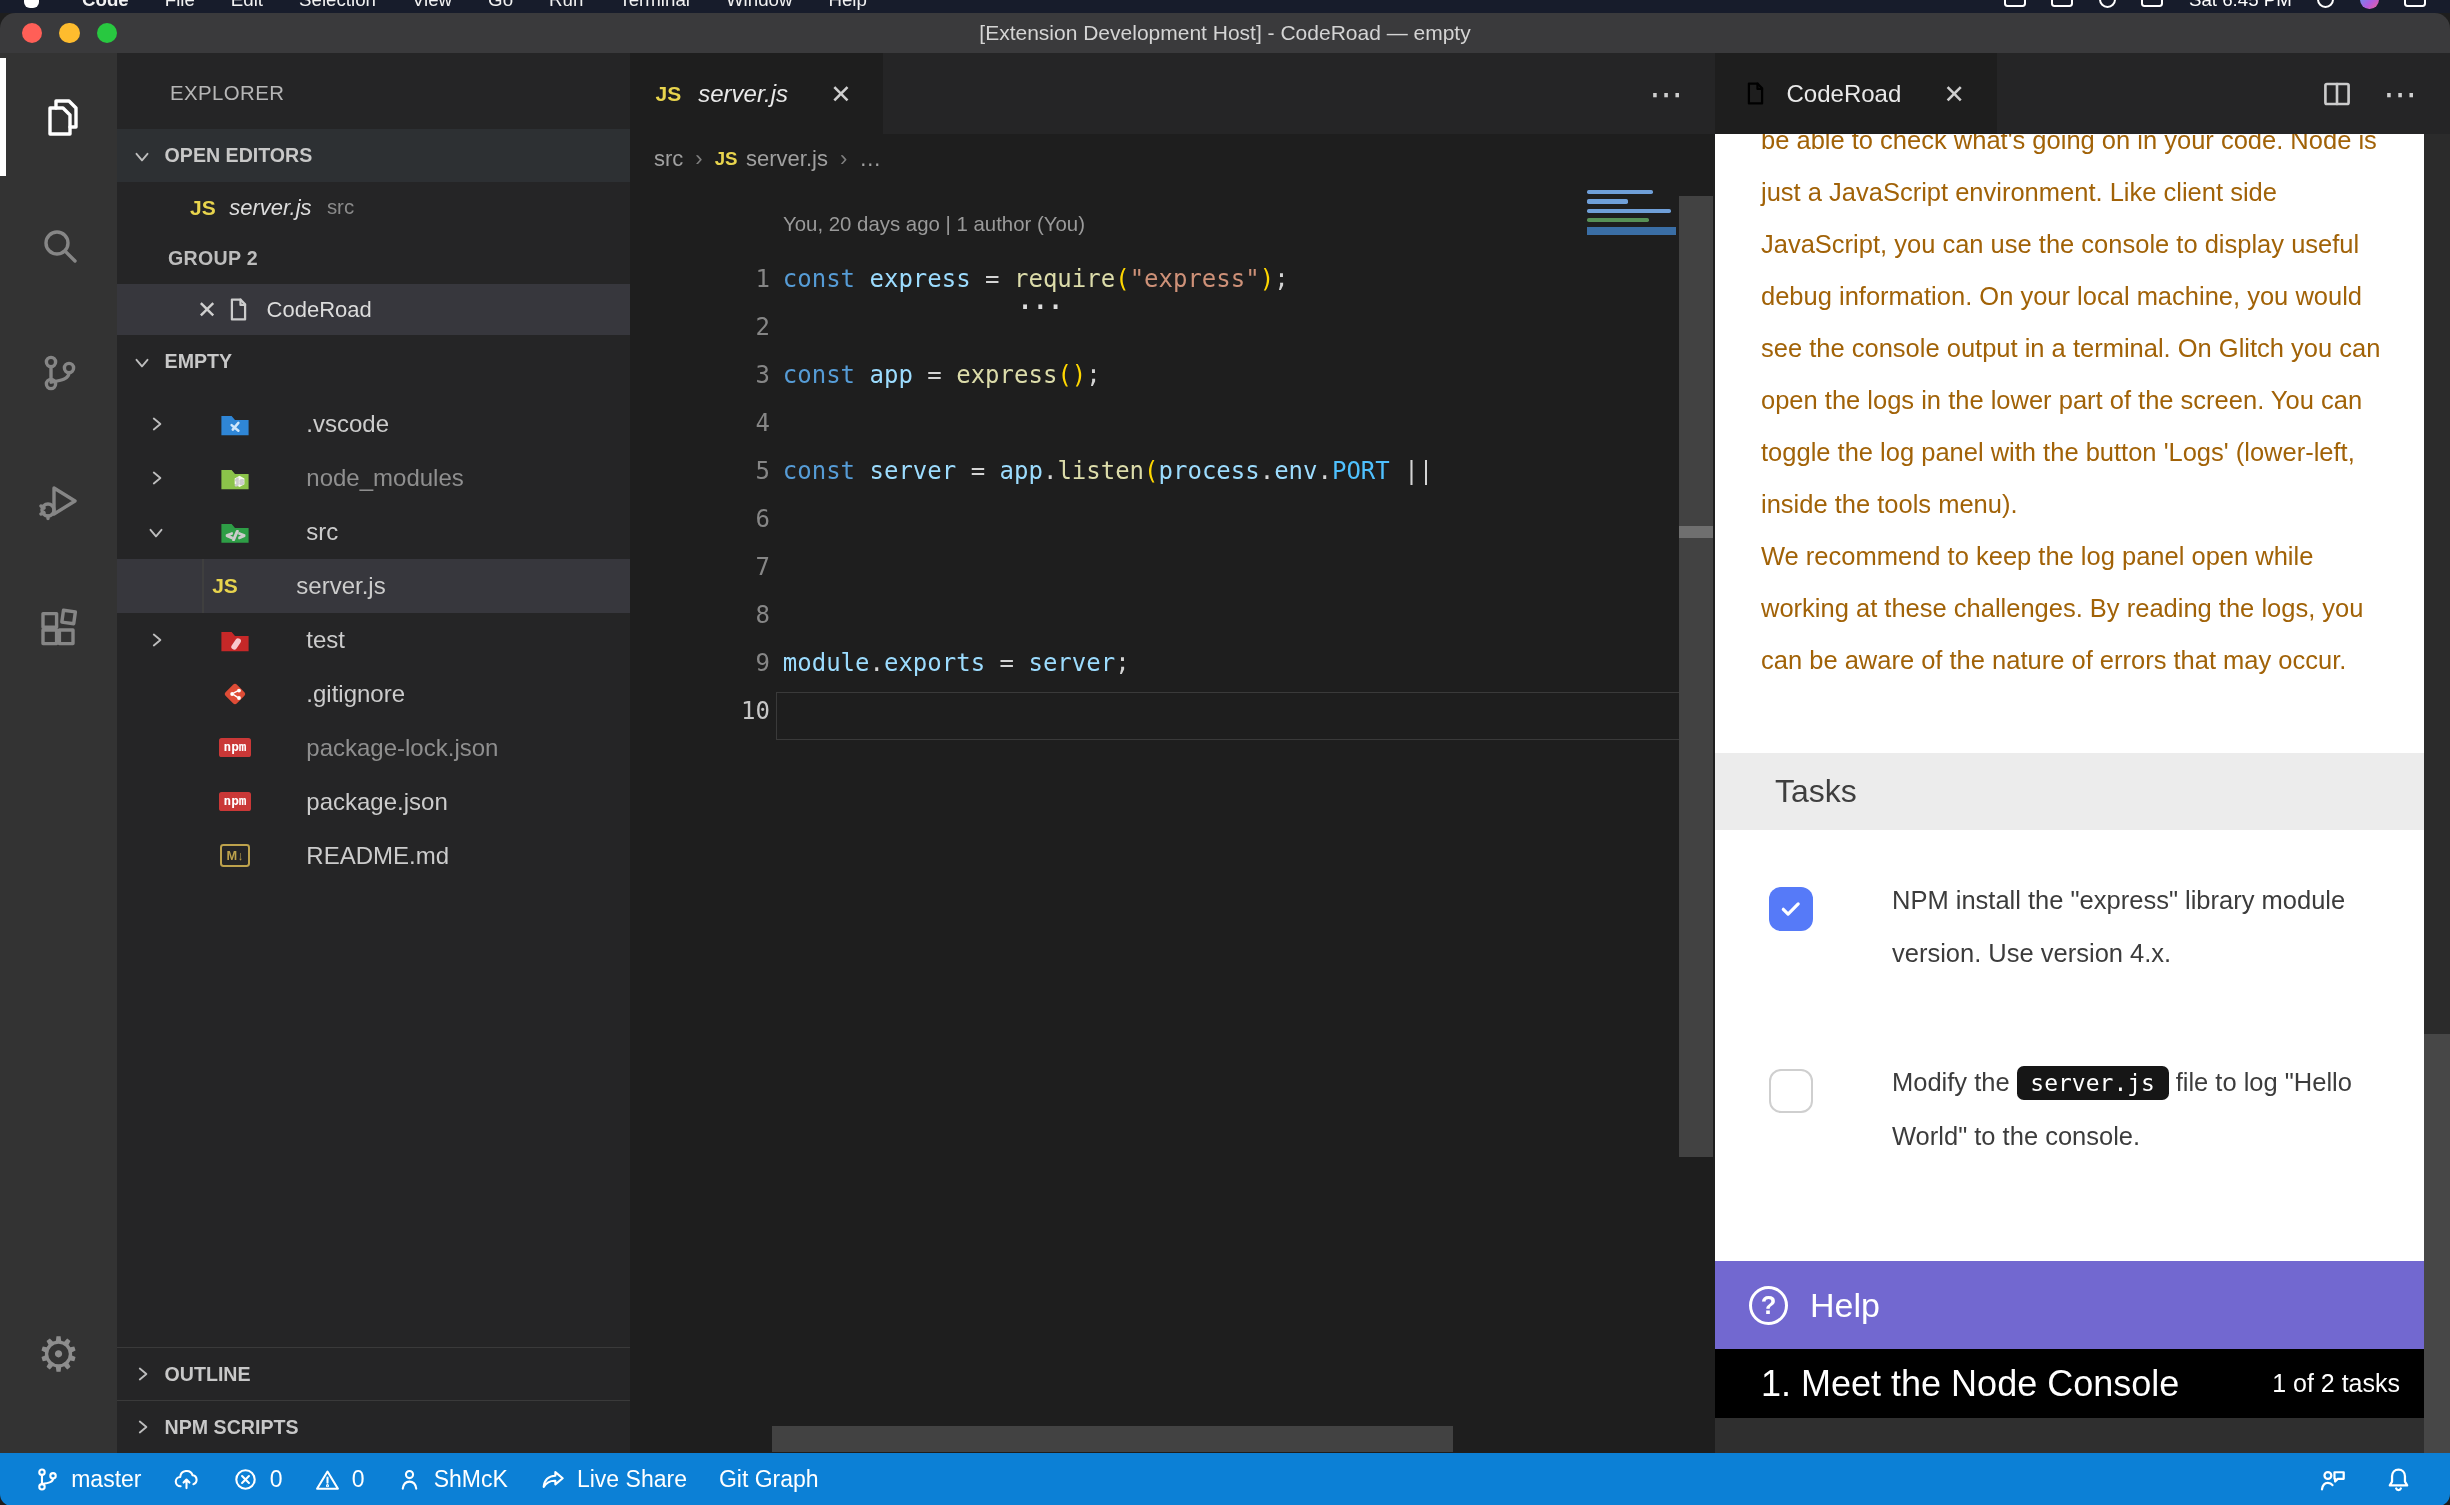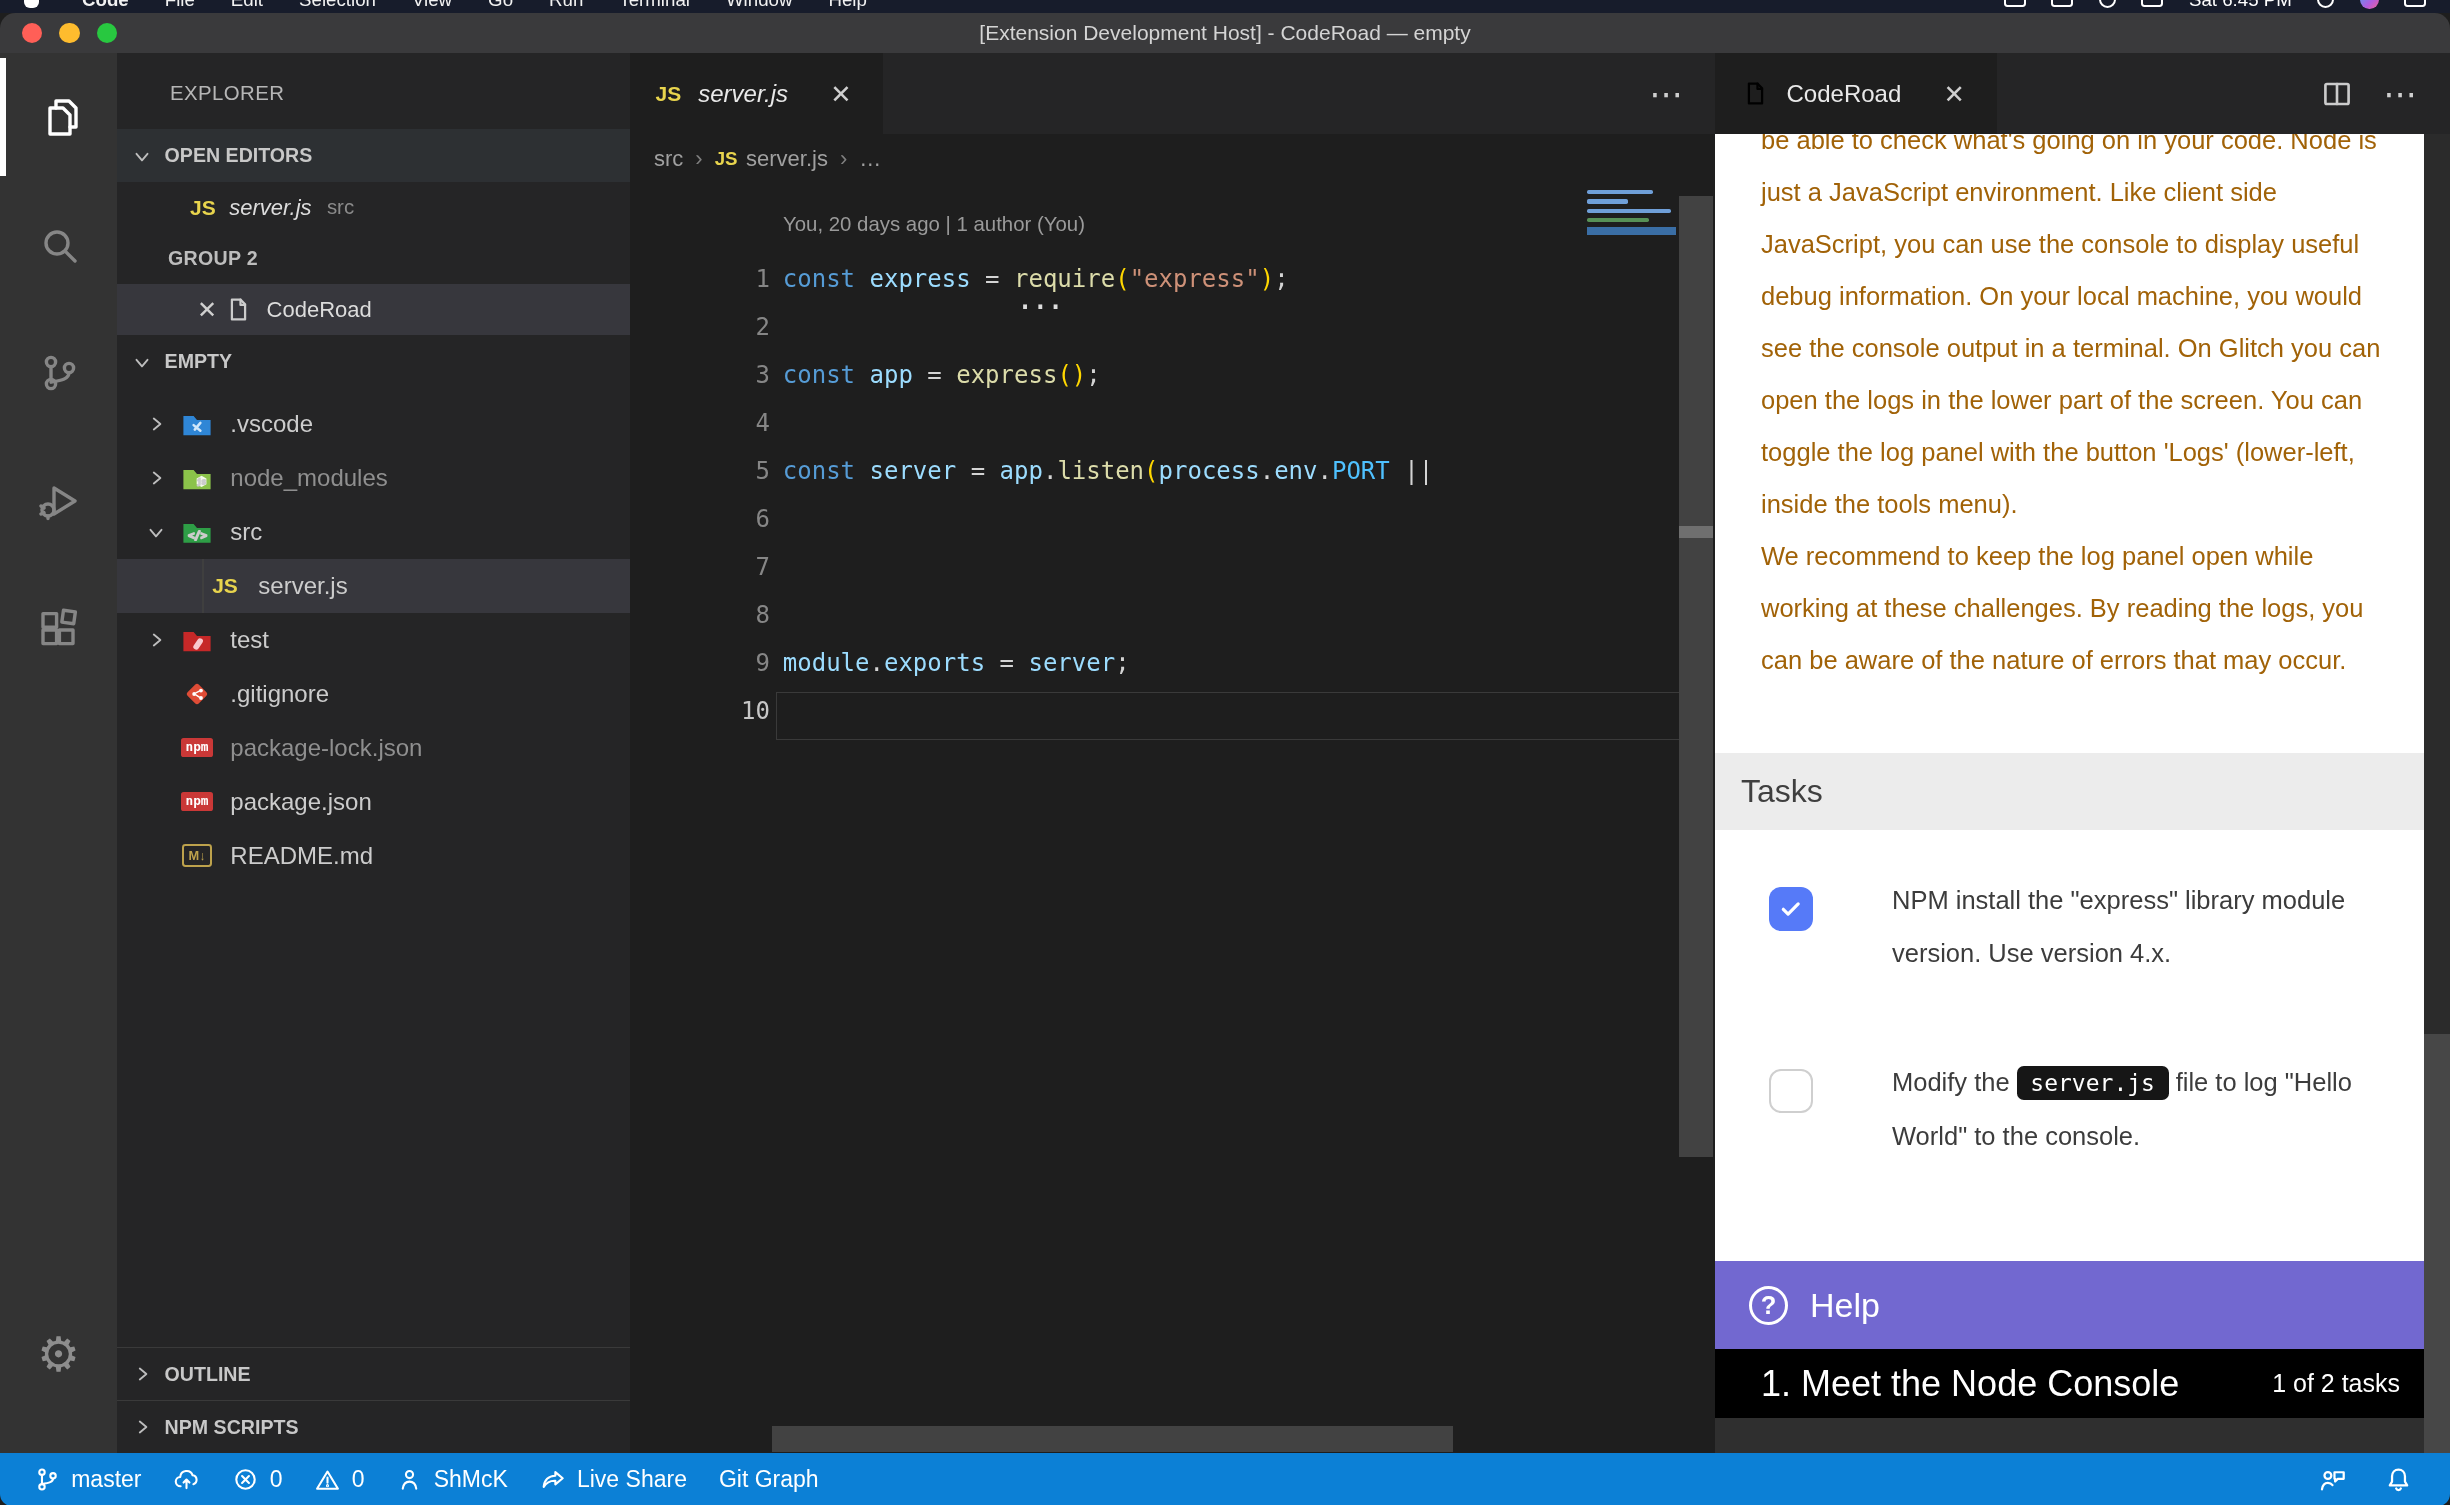--- a/index.html
+++ b/index.html
@@ -46,21 +46,21 @@
   .sec-header.shaded { background:#2d3033; }
   .oe-row { display:flex; align-items:center; height:51px; font-size:22px; }
   .oe-row .grp { margin-left:51px; font-weight:bold; font-size:19.6px; color:#bdbdbd; letter-spacing:0.3px; }
   .oe-file { padding-left:73px; }
   .oe-file.selected { background:#37373d; }
   .oe-file .name { margin-left:13.6px; color:#dcdcdc; }
   .oe-file .name.preview { font-style:italic; }
   .oe-file .suffix { margin-left:15.3px; color:#8b8b8b; font-size:20.4px; }
   .close-x { color:#cfcfcf; font-size:24px; width:34px; text-align:center; cursor:pointer; }
   .tree { position:relative; padding-top:8.5px; }
-  .trow { position:relative; display:flex; align-items:center; height:54px; font-size:24px; color:#cccccc; cursor:pointer; }
+  .trow { position:relative; display:flex; align-items:center; height:54px; font-size:24px; color:#cccccc; cursor:pointer;gap:38px; }
   .trow.selected { background:#37373d; }
   .trow.dim .tlabel { color:#8f8f8f; }
   .trow .chev { margin-left:28px; width:22px; }
   .trow .nochev { margin-left:28px; width:22px; }
   .trow .ticon { margin-left:12px; width:36px; display:flex; justify-content:center; }
   .trow.child .ticon { margin-left:90px; }
   .trow .tlabel { margin-left:15.3px; }
   .guide { position:absolute; left:85px; top:0; bottom:0; width:1.7px; background:#3f3f3f; }
   .chev { color:#bdbdbd; display:inline-flex; }
   .chev svg { width:22px; height:22px; }
@@ -98,21 +98,21 @@
   .v-strip { position:absolute; left:1049px; top:143px; width:34px; height:961px; background:#424242; cursor:pointer; }
   .v-strip .thumbline { position:absolute; left:0; top:330px; width:34px; height:12px; background:#6f6f6f; }
   .h-scroll { position:absolute; left:142px; top:1373px; width:681px; height:25.5px; background:#424242; cursor:pointer; }
 
   
   .coderoad { position:absolute; left:1715px; top:53px; width:735px; height:1400px; background:#1e1e1e; z-index:3; }
   .cr-tabbar { position:absolute; left:0; top:0; width:735px; height:81px; background:#252526; display:flex; }
   .cr-content { position:absolute; left:0; top:81px; width:709px; height:1319px; background:#ffffff; overflow:hidden; }
   .cr-text { position:absolute; left:46px; top:-20.4px; width:645px; font-size:25.5px; line-height:52px; color:#a16207; }
   .tasks-band { position:absolute; left:0; top:619px; width:709px; height:77px; background:#ececec; }
-  .tasks-band .tlabel2 { margin-left:26px; line-height:77px; font-size:32px; color:#3f3f3f; }
+  .tasks-band .tlabel2 { margin-left:60px; line-height:77px; font-size:32px; color:#3f3f3f; }
   .task { position:absolute; left:0; width:709px; display:flex; }
   .task.t1 { top:740px; }
   .task.t2 { top:922px; }
   .cbox { flex:0 0 44px; height:44px; margin-left:54px; margin-top:12.8px; border-radius:12px; cursor:pointer; }
   .cbox.checked { background:#567af8; display:flex; align-items:center; justify-content:center; }
   .cbox.unchecked { background:#fff; border:2.6px solid #cfcfcf; }
   .cbox svg { width:25.5px; height:25.5px; }
   .task-text { margin-left:79px; width:510px; font-size:25.5px; line-height:53px; color:#3c3c3c; }
   .code-chip { font-family:"DejaVu Sans Mono",monospace; font-size:23px; color:#fff; background:#161616; padding:4.3px 13.6px; border-radius:6.8px; }
   .help-bar { position:absolute; left:0; top:1127px; width:709px; height:88px; background:#7268d0; display:flex; align-items:center; cursor:pointer; }

